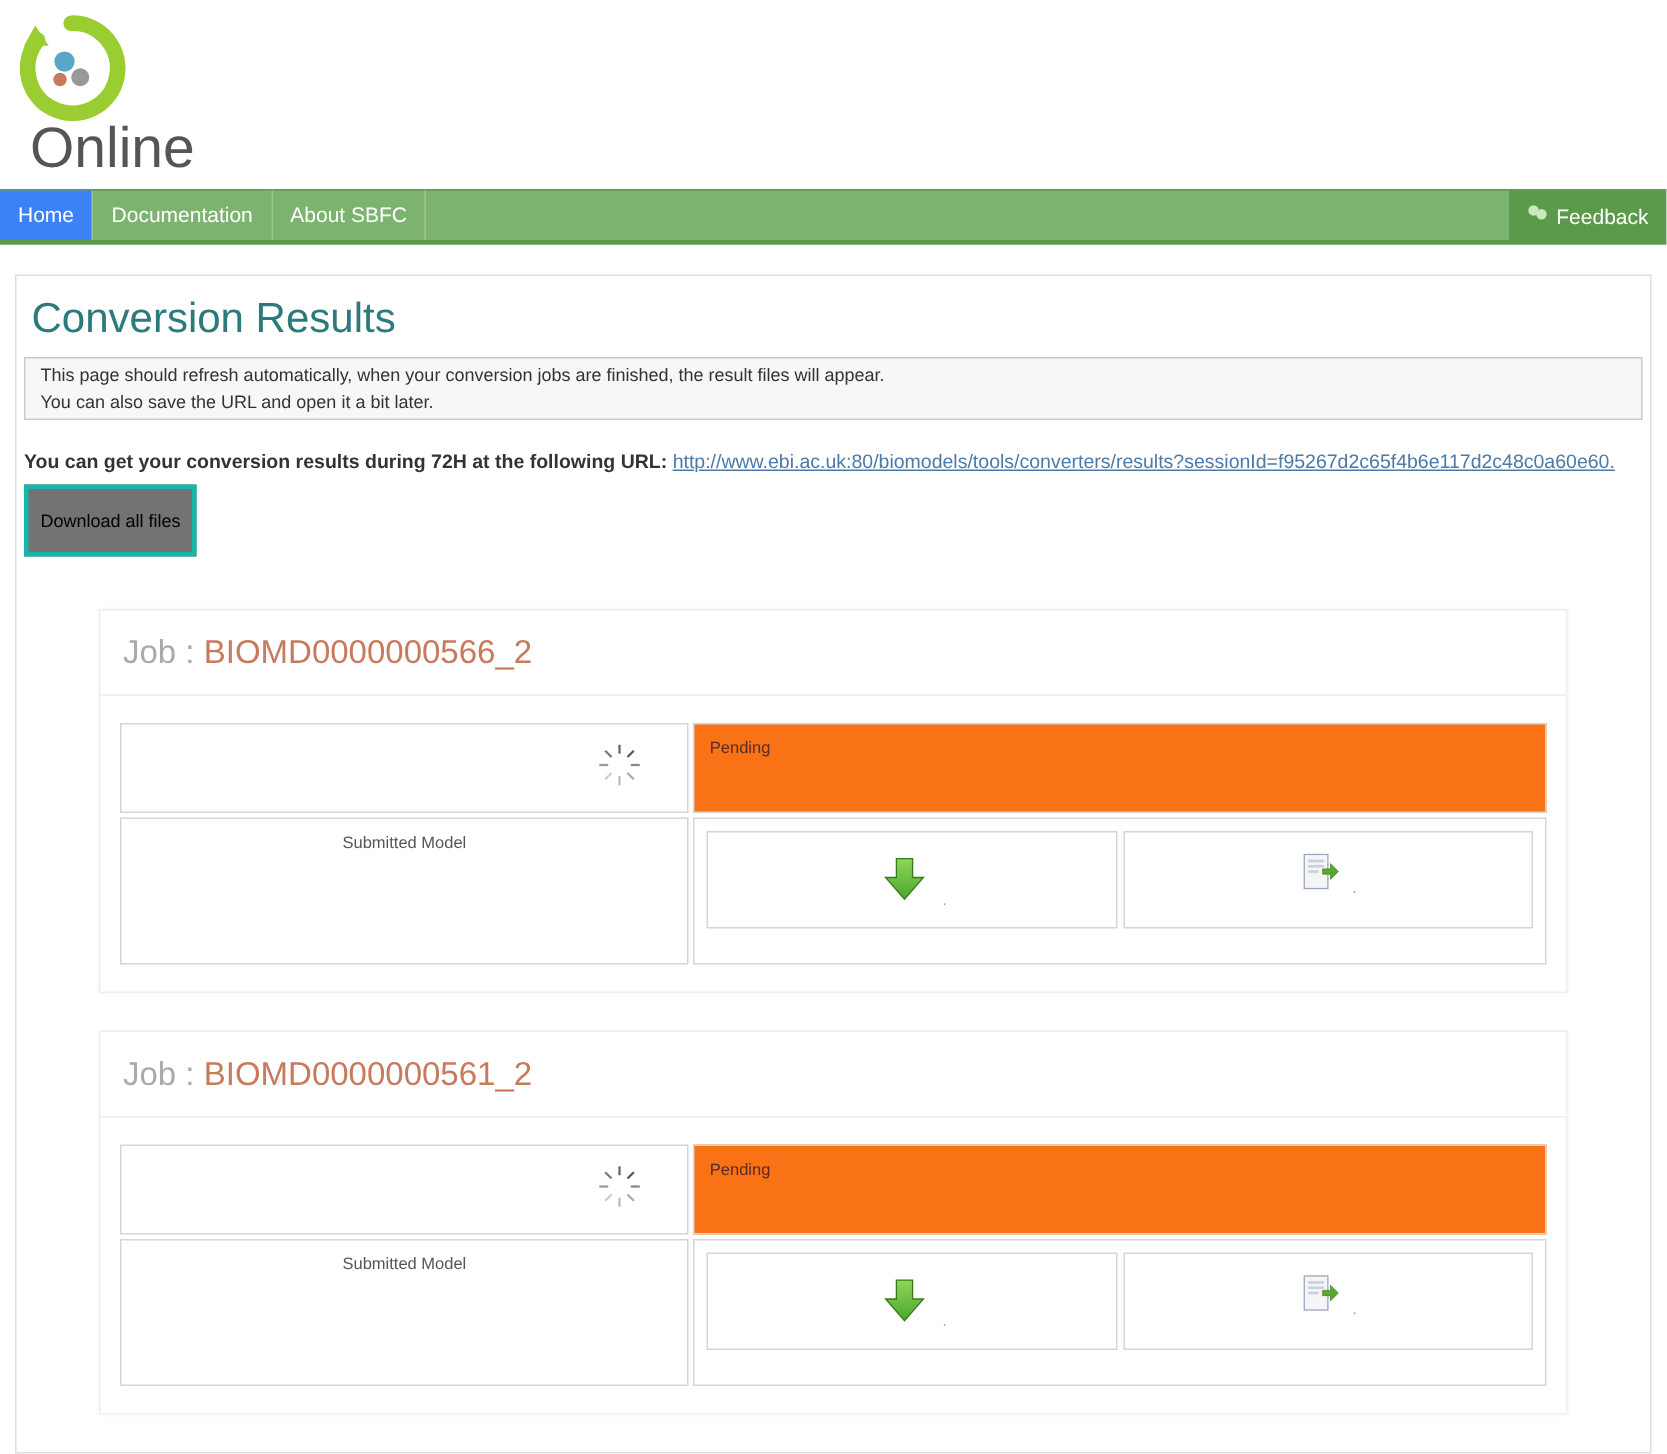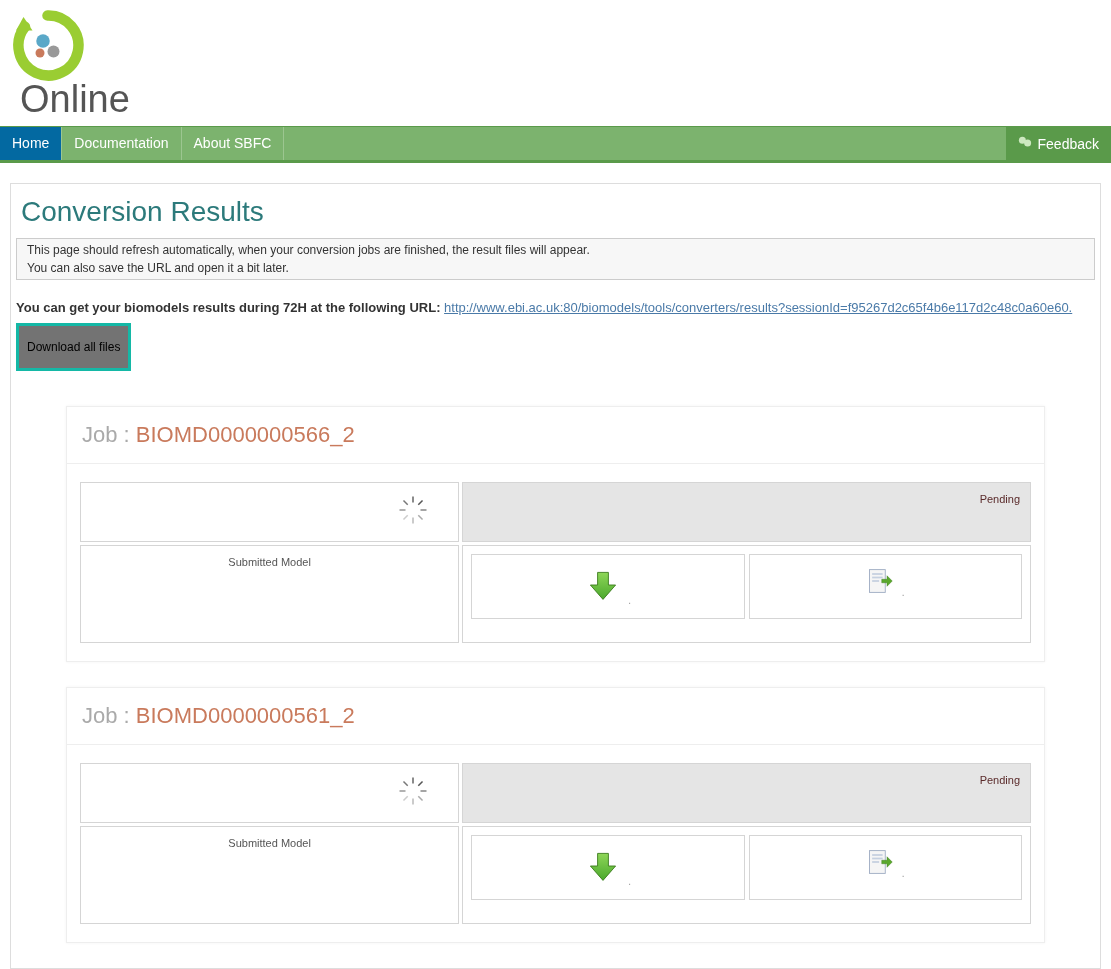--- a/index.html
+++ b/index.html
@@ -4,41 +4,41 @@
 <style>
 * { margin: 0; padding: 0; box-sizing: border-box; }
 body { font-family: Arial, Helvetica, sans-serif; font-size: 13px; color: #333; background: #fff; width: 1111px; }
 .header { padding: 8px 10px 5px 10px; }
 .header-row { display: flex; align-items: center; gap: 20px; }
 .logo-svg { width: 75px; height: 75px; }
 .title-main { font-size: 38px; font-weight: 300; color: #2c7a7b; letter-spacing: -1px; }
 .title-sub { font-size: 38px; font-weight: 300; color: #555; margin-left: 10px; margin-top: -8px; }
 .nav { background: #7cb36e; display: flex; border-top: 1px solid #5a9a4a; border-bottom: 3px solid #5a9a4a; }
 .nav-item { padding: 8px 12px; color: #fff; font-size: 14px; cursor: pointer; border-right: 1px solid #9cc690; }
-.nav-item.active { background: #0369a1; color: #fff; }
+.nav-item.active { background: #3b82f6; color: #fff; }
 .nav-spacer { flex: 1; }
 .feedback { background: #5a9a4a; color: #fff; padding: 8px 12px; font-size: 14px; display: flex; align-items: center; gap: 6px; cursor: pointer; }
 .feedback-icon { width: 14px; height: 14px; }
 .content { padding: 20px 10px; }
 .panel { border: 1px solid #ddd; background: #fff; }
 .panel-title { font-size: 28px; font-weight: 400; color: #2c7a7b; padding: 12px 10px 10px 10px; }
 .info-box { border: 1px solid #ccc; background: #f7f7f7; padding: 2px 10px; margin: 0 5px; font-size: 12px; line-height: 1.5; }
 .results-text { margin: 20px 5px 5px 5px; font-size: 13px; }
 .results-text .bold { font-weight: bold; }
 .url-link { color: #4a7aa8; text-decoration: underline; }
 .download-btn { display: inline-block; background: #737373; border: 3px solid #14b8a6; padding: 14px 8px; font-size: 12px; margin: 3px 5px 10px 5px; cursor: pointer; }
 .job-panel { border: 1px solid #eee; margin: 25px 55px; background: #fff; box-shadow: 0 0 3px rgba(0,0,0,0.05); }
 .job-title { font-size: 22px; font-weight: 300; padding: 15px 15px; border-bottom: 1px solid #eee; }
 .job-prefix { color: #aaa; }
 .job-name { color: #c97a5c; }
 .job-body { padding: 15px 10px; }
 .job-table { width: 100%; border-collapse: separate; border-spacing: 3px; }
 .job-table td { border: 1px solid #d5d5d5; vertical-align: top; }
 .cell-spinner { width: 40%; text-align: right; padding: 12px 30px 12px 12px; height: 60px; }
-.cell-pending { background: #e5e5e5; color: #5a2a2a; font-size: 11px; text-align: right; padding: 10px; }
+.cell-pending { background: #f97316; color: #5a2a2a; font-size: 11px; text-align: left; padding: 10px; }
 .cell-submitted { text-align: center; font-size: 11px; padding: 10px; color: #555; vertical-align: middle; height: 98px; }
 .cell-actions { padding: 8px; }
 .action-row { display: flex; gap: 4px; }
 .action-box { flex: 1; border: 1px solid #d5d5d5; text-align: center; padding: 12px; cursor: pointer; }
 .spinner { display: inline-block; width: 30px; height: 30px; }
 .spinner-tick { animation: spin 1.2s linear infinite; transform-origin: center; }
 @keyframes spin { 100% { transform: rotate(360deg); } }
 .dl-arrow { display: inline-block; width: 36px; height: 36px; }
 .export-icon { display: inline-block; width: 28px; height: 28px; }
 .action-dot { font-size: 10px; color: #999; vertical-align: bottom; margin-left: 4px; }
@@ -78,21 +78,21 @@
 </div>
 
 <div class="content">
   <div class="panel">
     <div class="panel-title">Conversion Results</div>
     <div class="info-box">
       <div>This page should refresh automatically, when your conversion jobs are finished, the result files will appear.</div>
       <div>You can also save the URL and open it a bit later.</div>
     </div>
     <div class="results-text">
-      <span class="bold">You can get your biomodels results during 72H at the following URL: </span>
+      <span class="bold">You can get your conversion results during 72H at the following URL: </span>
       <a class="url-link">http://www.ebi.ac.uk:80/biomodels/tools/converters/results?sessionId=f95267d2c65f4b6e117d2c48c0a60e60.</a>
     </div>
     <button class="download-btn">Download all files</button>
 
     
     <div class="job-panel">
       <div class="job-title">
         <span class="job-prefix">Job : </span><span class="job-name">BIOMD0000000566_2</span>
       </div>
       <div class="job-body">

